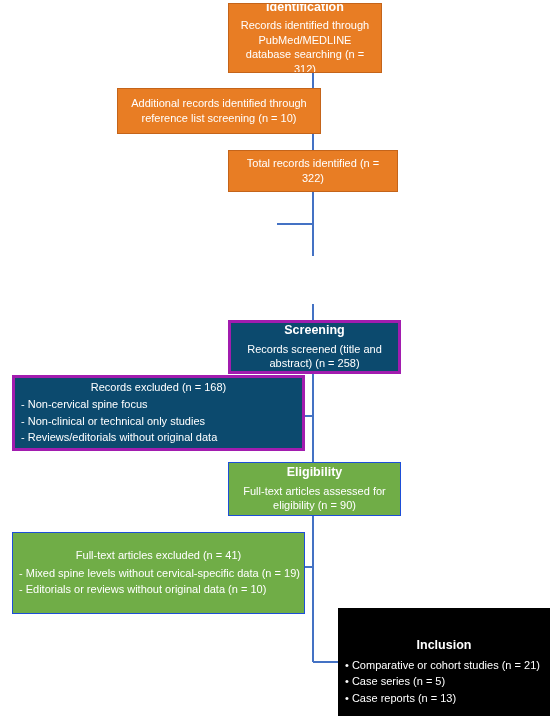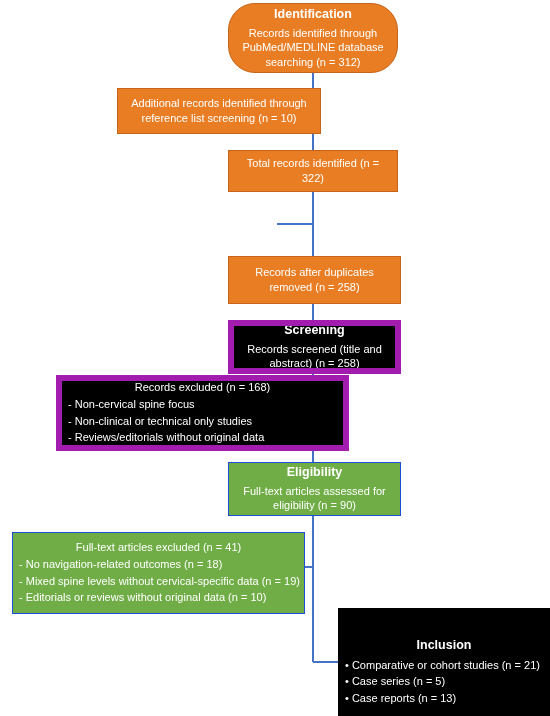--- a/index.html
+++ b/index.html
@@ -73,21 +73,21 @@
     padding: 0 12px 0 6px;
     font-size: 11px;
     line-height: 1.5;
     text-align: left;
     width: 100%;
     box-sizing: border-box;
   }
   .bullet-list li { white-space: nowrap; }
 
   .orange { background: #E87D24; border: 1px solid #C4641A; }
-  .blue   { background: #000000; border: 6px solid #a21caf; }
+  .blue   { background: #0c4a6e; border: 3px solid #a21caf; }
   .green  { background: #70AD47; border: 1px solid #1d4ed8; }
   .black  { background: #000000; border: 1px solid #000000; }
 </style>
 </head>
 <body>
 
 <div id="diagram">
 
   <svg class="connector-layer" width="550" height="716" viewBox="0 0 550 716">
     <g stroke="#4472C4" stroke-width="2" fill="none">
@@ -100,61 +100,57 @@
 
       <line x1="297" y1="111" x2="313" y2="111"></line>
       <line x1="277" y1="224" x2="313" y2="224"></line>
       <line x1="305" y1="416" x2="313" y2="416"></line>
       <line x1="305" y1="567" x2="313" y2="567"></line>
 
       <line x1="313" y1="662" x2="338" y2="662"></line>
     </g>
   </svg>
 
-  <div class="node orange centered" style="left:228px; top:3px; width:170px; height:70px;border-radius:27px;">
+  <div class="node orange centered" style="left:228px; top:3px; width:154px; height:70px;">
     <div class="node-title">Identification</div>
     <div class="node-body">Records identified through PubMed/MEDLINE database searching (n = 312)</div>
   </div>
 
   <div class="node orange centered" style="left:117px; top:88px; width:204px; height:46px;">
     <div class="node-body">Additional records identified through reference list screening (n = 10)</div>
   </div>
 
   <div class="node orange centered" style="left:228px; top:150px; width:170px; height:42px;">
     <div class="node-body">Total records identified (n = 322)</div>
   </div>
 
 
-  <div class="node orange centered" style="left:228px; top:256px; width:173px; height:48px;">
-    <div class="node-body">Records after duplicates removed (n = 258)</div>
-  </div>
 
   <div class="node blue centered" style="left:228px; top:320px; width:173px; height:54px;">
     <div class="node-title">Screening</div>
     <div class="node-body">Records screened (title and abstract) (n = 258)</div>
   </div>
 
-  <div class="node blue" style="left:12px; top:375px; width:293px; height:76px; padding:5px 0;margin-left:44px;">
+  <div class="node blue" style="left:12px; top:375px; width:293px; height:76px; padding:5px 0;">
     <div class="node-heading">Records excluded (n = 168)</div>
     <ul class="bullet-list">
       <li>- Non-cervical spine focus</li>
       <li>- Non-clinical or technical only studies</li>
       <li>- Reviews/editorials without original data</li>
     </ul>
   </div>
 
   <div class="node green centered" style="left:228px; top:462px; width:173px; height:54px;">
     <div class="node-title">Eligibility</div>
     <div class="node-body">Full-text articles assessed for eligibility (n = 90)</div>
   </div>
 
   <div class="node green" style="left:12px; top:532px; width:293px; height:82px; padding:5px 0;align-items:center;">
     <div class="node-heading">Full-text articles excluded (n = 41)</div>
     <ul class="bullet-list">
-      <li>- No navigation-related outcomes (n = 18)</li>
       <li>- Mixed spine levels without cervical-specific data (n = 19)</li>
       <li>- Editorials or reviews without original data (n = 10)</li>
     </ul>
   </div>
 
   <div class="node black" style="left:338px; top:608px; width:212px; height:128px; padding:6px 0;">
     <div class="node-title">Inclusion</div>
     <ul class="bullet-list">
       <li>• Comparative or cohort studies (n = 21)</li>
       <li>• Case series (n = 5)</li>

